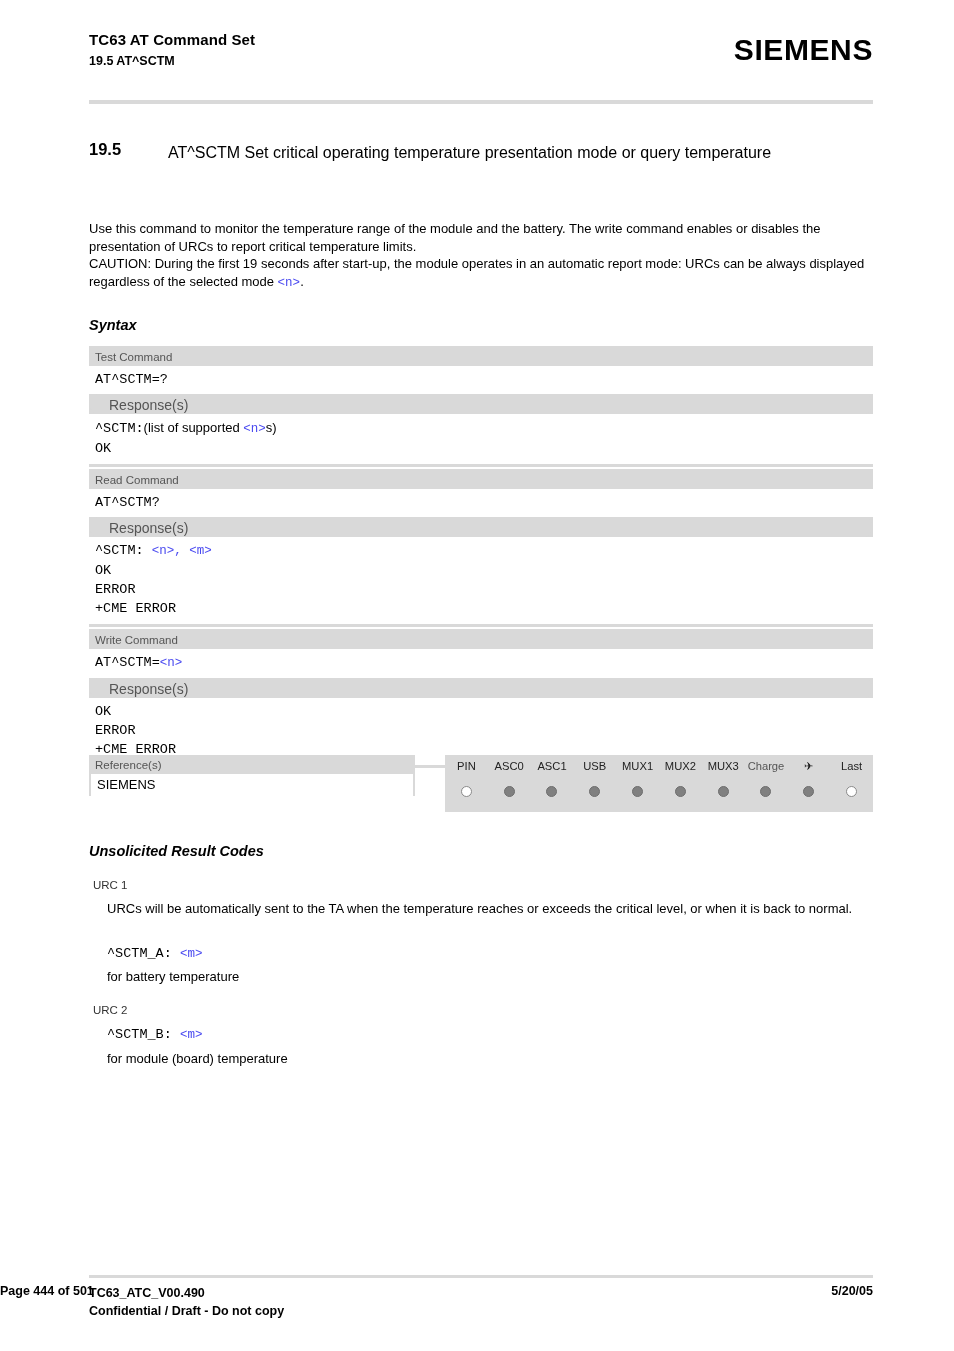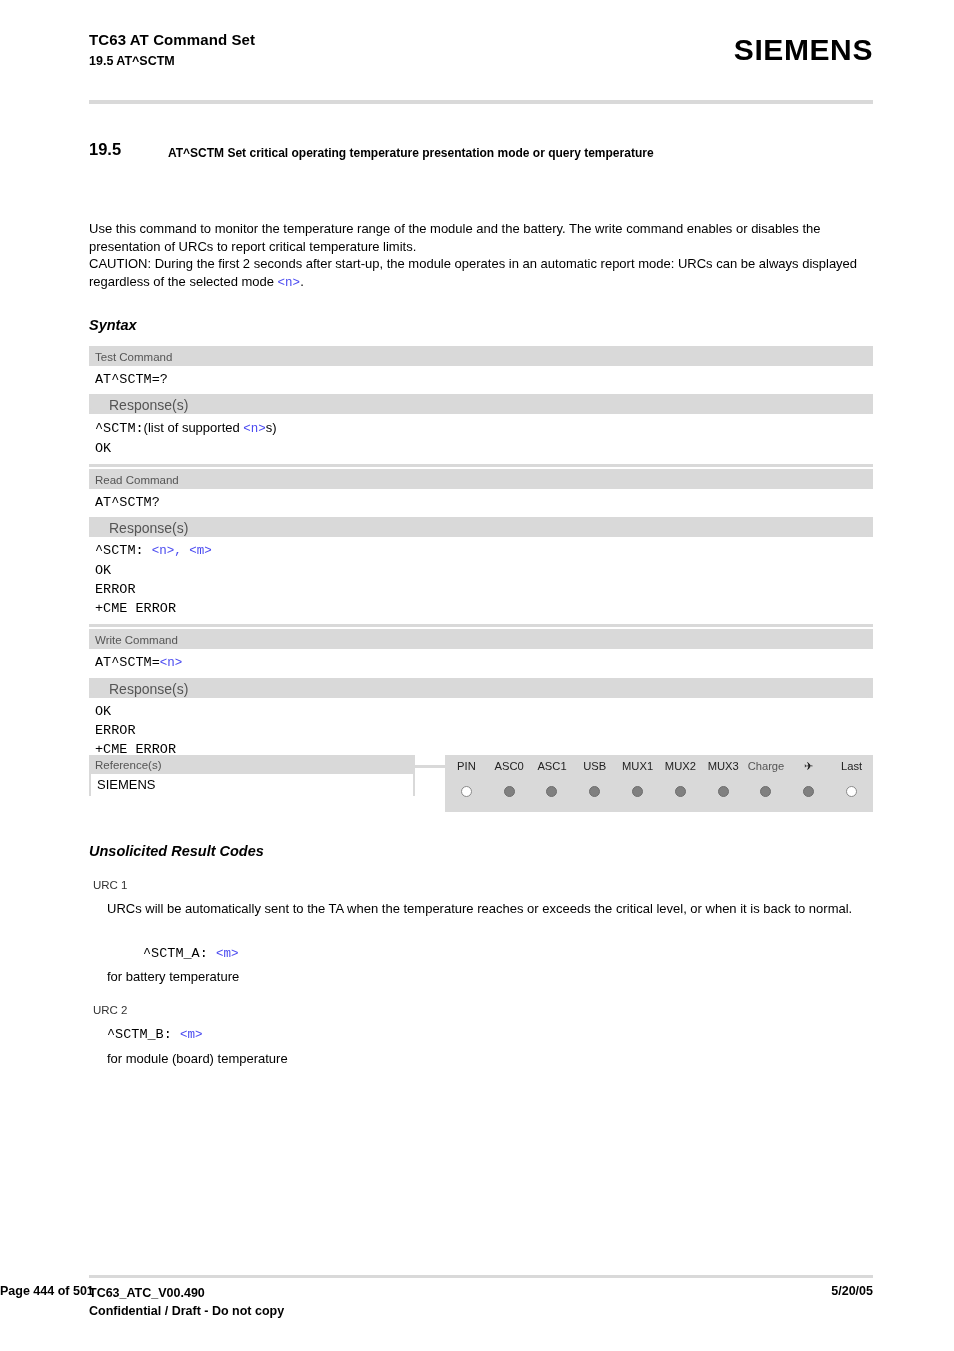--- a/index.html
+++ b/index.html
@@ -64,22 +64,22 @@
     left: 89px;
     top: 140px;
     font-size: 16.5px;
     font-weight: bold;
   }
   .sec-title {
     position: absolute;
     left: 168px;
     top: 140px;
     width: 706px;
-    font-size: 12px;
-    font-weight: bold;
+    font-size: 16px;
+    font-weight: normal;
     line-height: 26px;
   }
   
   .intro {
     position: absolute;
     left: 89px;
     top: 220px;
     width: 786px;
     font-size: 13px;
     line-height: 17.5px;
@@ -246,21 +246,20 @@
     width: 768px;
     font-size: 13px;
     line-height: 17.5px;
   }
   .urc1-code {
     position: absolute;
     left: 107px;
     top: 946px;
     font-family: "Liberation Mono", monospace;
     font-size: 13.5px;
-    margin-left: 36px;
   }
   .urc1-note {
     position: absolute;
     left: 107px;
     top: 969px;
     font-size: 13px;
   }
   .urc2-lbl {
     position: absolute;
     left: 93px;
@@ -326,21 +325,21 @@
   </div>
   <div class="siemens-logo">SIEMENS</div>
   <div class="hdr-rule"></div>
 
   <div class="sec-num">19.5</div>
   <div class="sec-title">AT^SCTM   Set critical operating temperature presentation mode or query temperature</div>
 
   <div class="intro">
     <p>Use this command to monitor the temperature range of the module and the battery. The write command enables or disables the presentation of URCs to report critical temperature limits.</p>
     <p style="margin-top:0;">
-      <span>CAUTION: During the first 2 seconds after start-up, the module operates in an automatic report mode: URCs can be always displayed regardless of the selected mode </span><span class="mono-blue">&lt;n&gt;</span><span>.</span>
+      <span>CAUTION: During the first 19 seconds after start-up, the module operates in an automatic report mode: URCs can be always displayed regardless of the selected mode </span><span class="mono-blue">&lt;n&gt;</span><span>.</span>
     </p>
   </div>
 
   <div class="label-syntax">Syntax</div>
 
   <div class="syntax-block">
 
     <div class="grp">
       <div class="cmdlabel">Test Command</div>
       <div class="cmdrow">

